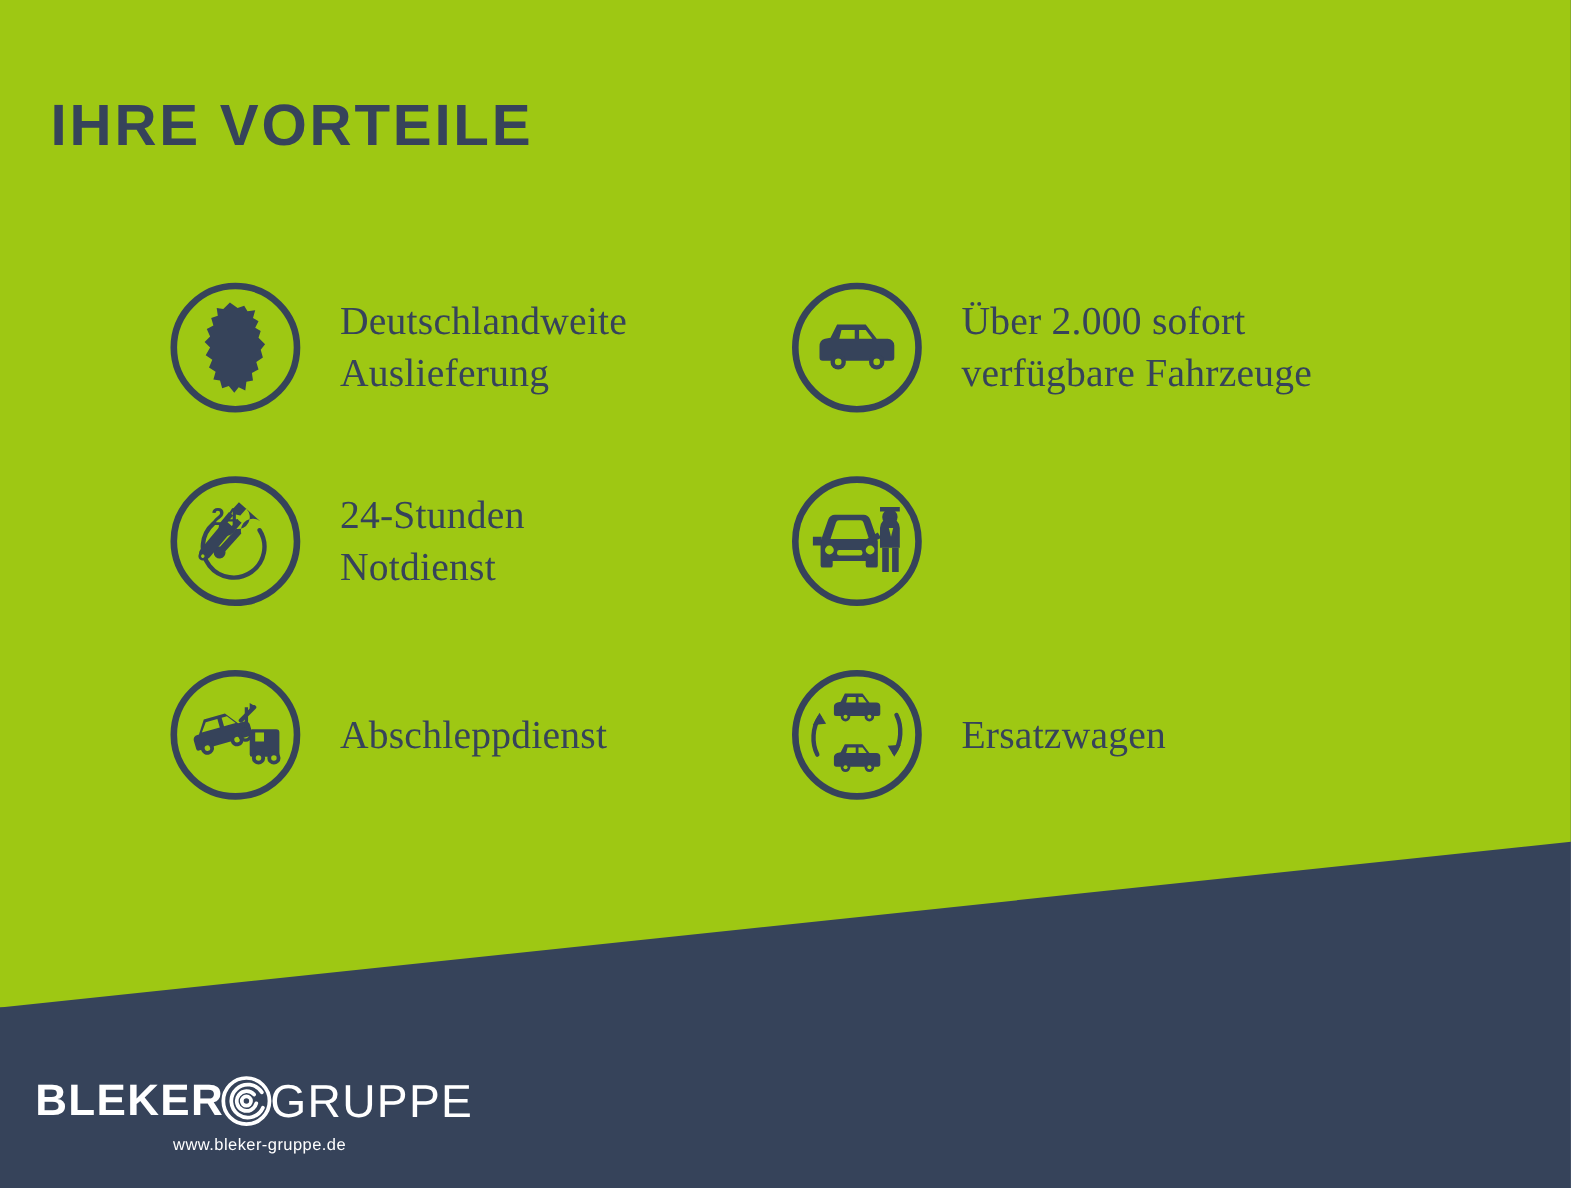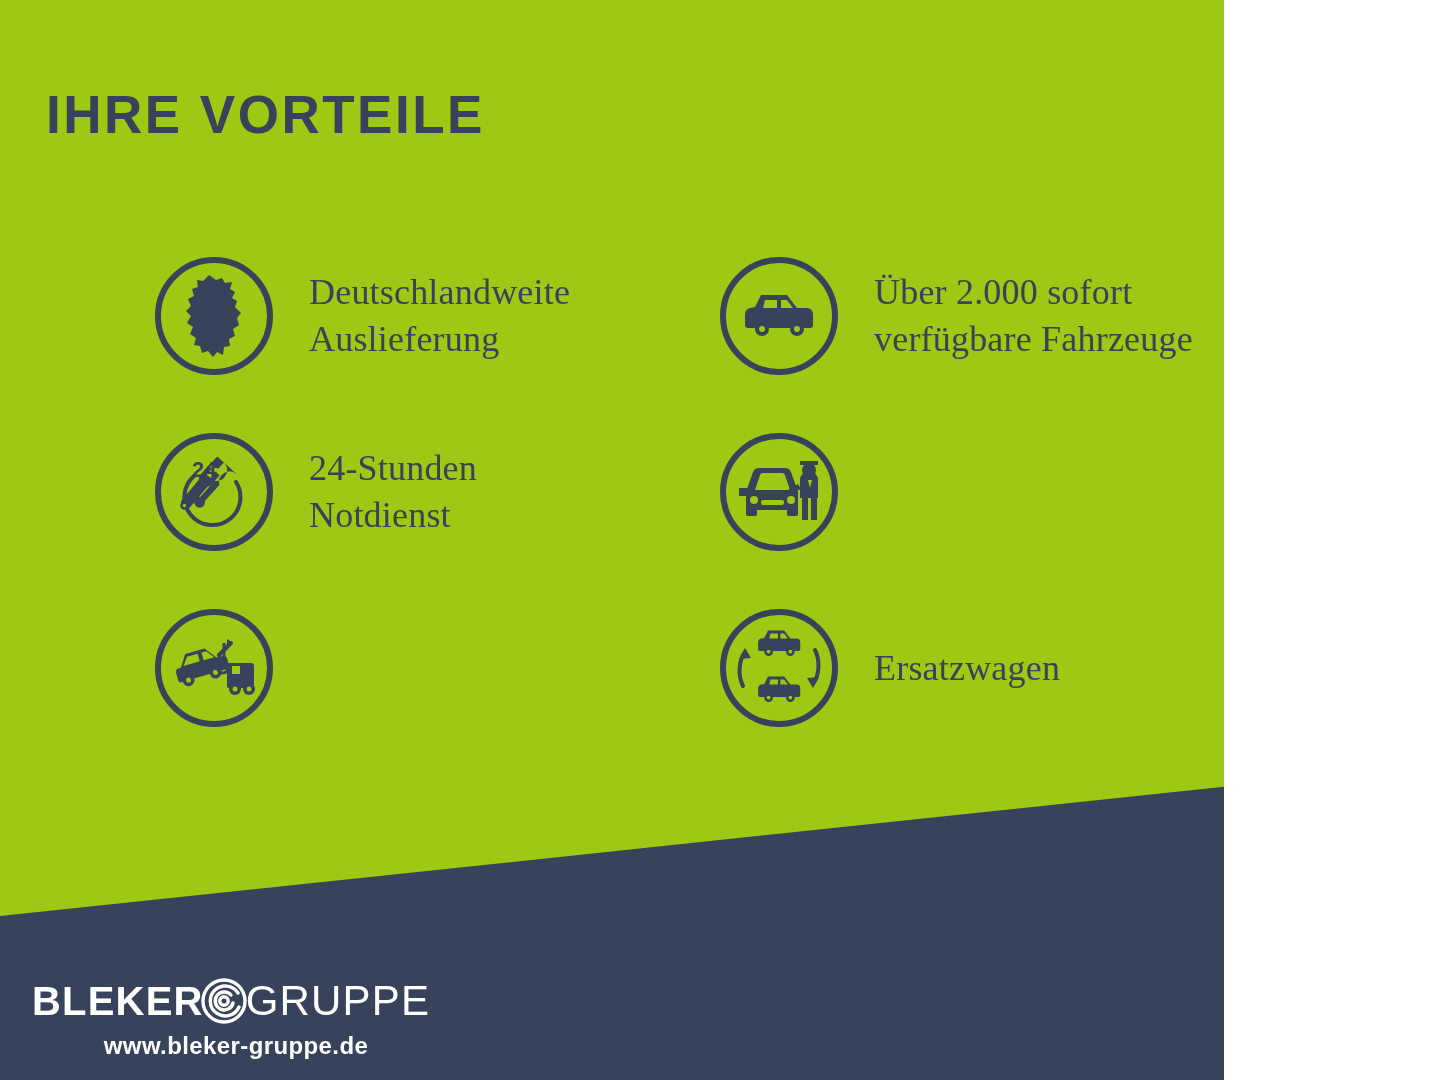--- a/index.html
+++ b/index.html
@@ -2,21 +2,21 @@
 <html><head>
 <meta charset="utf-8">
 <style>
   html, body {
     margin: 0;
     padding: 0;
     background: #ffffff;
   }
   #slide {
     position: relative;
-    width: 1224px;
+    width: 1428px;
     height: 1080px;
     overflow: hidden;
     background: #36435a;
     font-family: "Liberation Sans", sans-serif;
   }
   
   .bg-navy {
     position: absolute;
     inset: 0;
     background: #36435a;
@@ -111,22 +111,22 @@
     color: #ffffff;
     font-size: 42px;
     font-weight: 400;
     letter-spacing: 1.2px;
     line-height: 1;
   }
   .logo-url {
     margin-top: 8px;
     text-align: center;
     color: #ffffff;
-    font-size: 24px;
-    font-weight: 700;
+    font-size: 15px;
+    font-weight: 400;
     letter-spacing: 0.4px;
     padding-left: 28px;
   }
 </style>
 </head>
 <body>
 
 <div id="slide">
 
   <div class="bg-navy"></div>
@@ -223,20 +223,21 @@
           <path fill="#36435a" d="M58 6 l5 3 l-5 3 z"></path>
 
           <path fill="#36435a" d="M60 30 h22 a3 3 0 0 1 3 3 v20 a2 2 0 0 1 -2 2 h-23 a2 2 0 0 1 -2 -2 v-20 a3 3 0 0 1 2 -3 z"></path>
           <path fill="#9ec813" d="M63 33 h8 v8 h-8 z"></path>
           <circle cx="66" cy="56" r="6" fill="#36435a"></circle>
           <circle cx="80" cy="56" r="6" fill="#36435a"></circle>
           <circle cx="66" cy="56" r="2.5" fill="#9ec813"></circle>
           <circle cx="80" cy="56" r="2.5" fill="#9ec813"></circle>
         </svg>
       </span>
+      <span class="benefit-label">Abschleppdienst</span>
     </div>
 
     <div class="benefit">
       <span class="icon-ring">
         <svg width="92" height="88" viewBox="0 0 92 88" aria-hidden="true">
 
           <g transform="translate(22,4) scale(0.62)">
             <path fill="#36435a" d="M21 4 h26 l10 13 h10 a6 6 0 0 1 6 6 v11 a3 3 0 0 1 -3 3 h-62 a3 3 0 0 1 -3 -3 v-10 a7 7 0 0 1 5 -7 l5 -1 z"></path>
             <path fill="#9ec813" d="M25 9 l-2 8 h14 v-8 z M41 9 v8 h12 l-6 -8 z"></path>
             <circle cx="22" cy="38" r="7" fill="#36435a"></circle>

